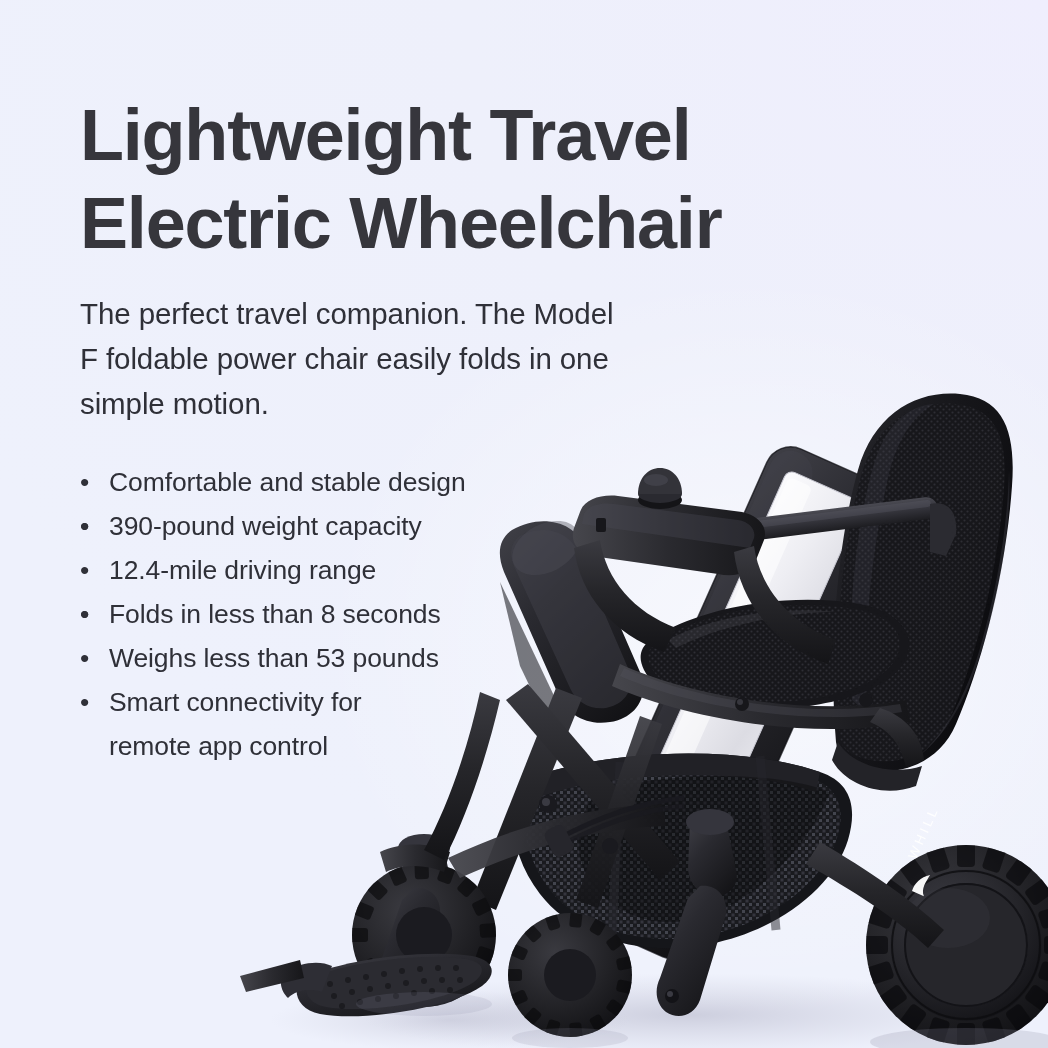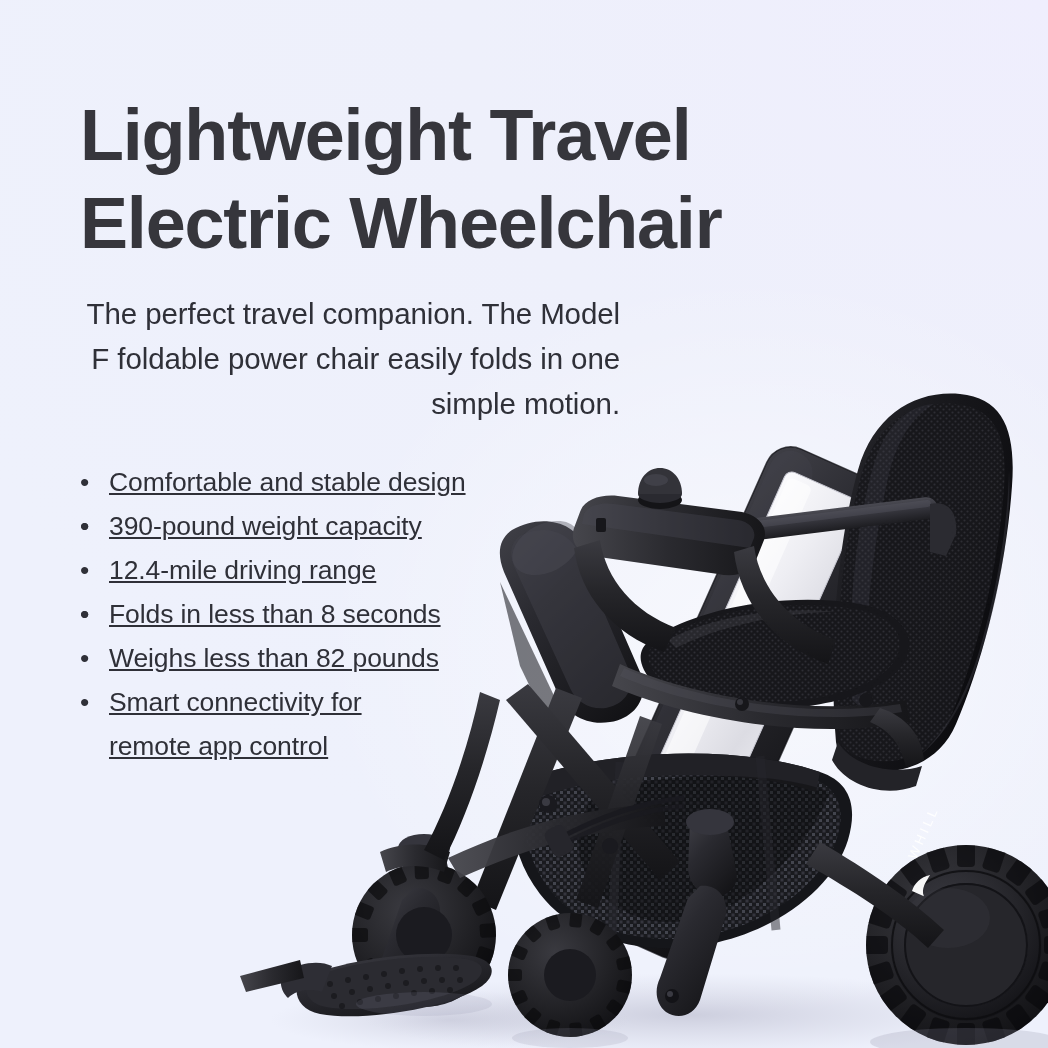--- a/index.html
+++ b/index.html
@@ -42,39 +42,38 @@
   }
 
   .subhead {
     margin-top:24px;
     font-size:29.5px;
     line-height:45px;
     font-weight:400;
     color:#2f3038;
     letter-spacing:-.1px;
     max-width:540px;
-    text-align:right;
   }
 
   .bullets { margin-top:34px; list-style:none; }
   .bullet {
     position:relative;
     padding-left:29px;
     font-size:26.5px;
     line-height:44px;
     color:#2f3038;
     letter-spacing:-.1px;
     max-width:420px;
   }
   .bullet .dot {
     position:absolute; left:0; top:0;
     font-size:26.5px; line-height:44px;
     color:#2f3038;
   }
-  .bullet .btxt { white-space:pre-line;text-decoration:underline; }
+  .bullet .btxt { white-space:pre-line; }
 
   
   #product { position:absolute; left:0; top:0; width:1048px; height:1048px; z-index:10; }
   #product svg { display:block; width:1048px; height:1048px; }
 </style>
 </head>
 <body>
 
 <div id="poster">
 
@@ -462,21 +461,21 @@
       </li>
       <li class="bullet">
         <span class="dot">•</span>
       </li>
       <li class="bullet">
         <span class="dot">•</span>
         <span class="btxt">Folds in less than 8 seconds</span>
       </li>
       <li class="bullet">
         <span class="dot">•</span>
-        <span class="btxt">Weighs less than 82 pounds</span>
+        <span class="btxt">Weighs less than 53 pounds</span>
       </li>
       <li class="bullet">
         <span class="dot">•</span>
         <span class="btxt">Smart connectivity for
 remote app control</span>
       </li>
     </ul>
   </div>
 
 </div>

